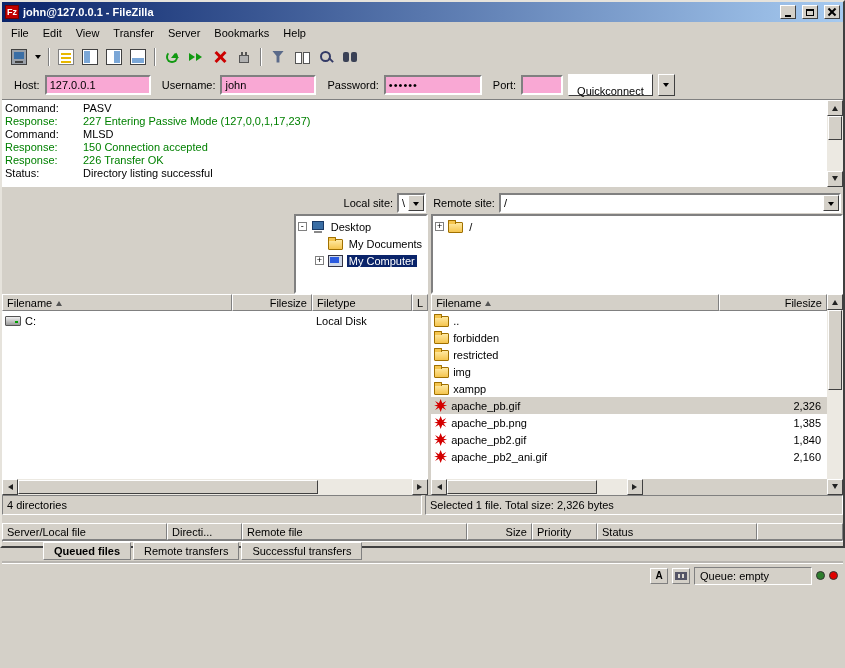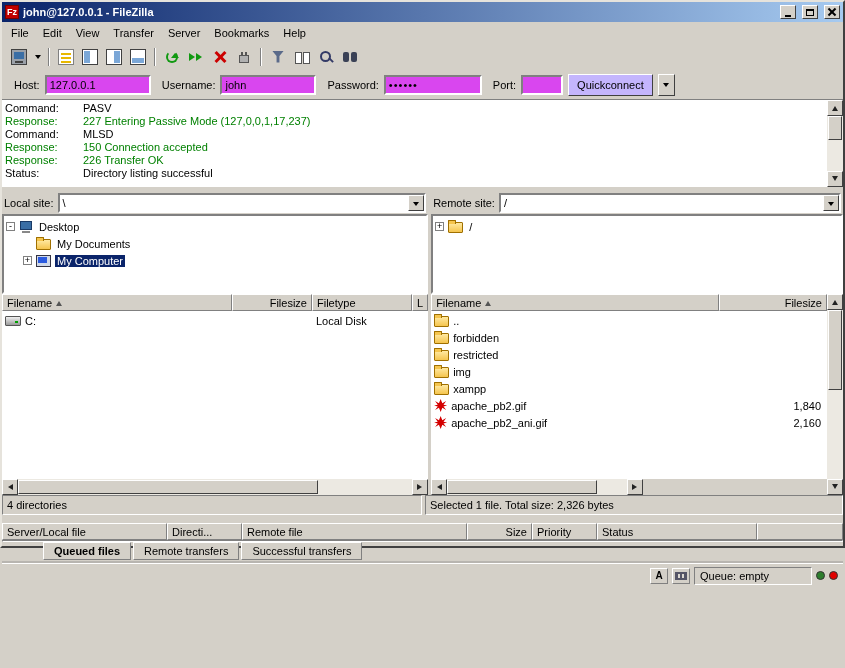--- a/index.html
+++ b/index.html
@@ -59,23 +59,23 @@
   .ic-find::before { content:""; position:absolute; left:2px; top:2px; width:7px; height:7px; border:2px solid #333a66; border-radius:50%; }
   .ic-find::after { content:""; position:absolute; left:10px; top:10px; width:6px; height:2px; background:#333a66; transform:rotate(45deg); }
   .ic-compare::before,.ic-compare::after { content:""; position:absolute; top:3px; width:5px; height:10px; background:#fff; border:1px solid #555; }
   .ic-compare::before { left:1px; } .ic-compare::after { left:9px; }
   .ic-sync::before,.ic-sync::after { content:""; position:absolute; top:3px; width:6px; height:10px; background:#3a4156; border-radius:2px; }
   .ic-sync::before { left:1px; } .ic-sync::after { left:9px; }
 
   
   .quickbar { flex:0 0 29px; display:flex; align-items:center; padding:0 6px; gap:5px; }
   .quickbar label { margin-left:6px; white-space:nowrap; }
-  .field { height:20px; border:2px solid; border-color:#808080 #fff #fff #808080; background:#d946ef; font:inherit; padding:1px 3px; }
+  .field { height:20px; border:2px solid; border-color:#808080 #fff #fff #808080; background:#f9a8d4; font:inherit; padding:1px 3px; }
   .f-host { width:106px; } .f-user { width:96px; } .f-pass { width:98px; letter-spacing:1px; } .f-port { width:42px; }
-  .qc-btn { height:22px; border:1px solid; border-color:#fff #404040 #404040 #fff; background:#c4b5fd; font:inherit; padding:4px 8px; }
+  .qc-btn { height:22px; border:1px solid; border-color:#fff #404040 #404040 #fff; background:#ffffff; font:inherit; padding:10px 8px; }
   .qc-drop { height:22px; width:17px; border:1px solid; border-color:#fff #404040 #404040 #fff; background:#d4d0c8;
     display:flex; align-items:center; justify-content:center; }
 
   
   .logwrap { flex:0 0 88px; display:flex; background:#fff; border-top:1px solid #808080; }
   .log { flex:1; padding:2px 3px; overflow:hidden; }
   .log-line { display:flex; height:13px; line-height:13px; white-space:nowrap; }
   .log-label { width:78px; flex:0 0 auto; }
 
   
@@ -89,21 +89,21 @@
   .tri-up { width:0;height:0;border:3px solid transparent;border-bottom:5px solid #222;margin-bottom:2px; }
   .tri-down { width:0;height:0;border:3px solid transparent;border-top:5px solid #222;margin-top:2px; }
   .tri-left { width:0;height:0;border:3px solid transparent;border-right:5px solid #222;margin-right:2px; }
   .tri-right { width:0;height:0;border:3px solid transparent;border-left:5px solid #222;margin-left:2px; }
 
   .split-h { flex:0 0 5px; } .split-h2 { flex:0 0 8px; }
 
   
   .panes { flex:0 0 303px; display:flex; }
   .pane { display:flex; flex-direction:column; }
-  .pane.left { flex:0 0 420px; }
+  .pane.left { flex:0 0 420px;align-items:flex-end; }
   .pane-gap { flex:0 0 3px; }
   .pane.right { flex:1; min-width:0; }
   .site-row { flex:0 0 22px; display:flex; align-items:center; gap:4px; padding:1px 2px; }
   .combo { flex:1; height:20px; background:#fff; border:2px solid; border-color:#808080 #fff #fff #808080;
     display:flex; align-items:center; }
   .combo-value { flex:1; padding:0 3px; overflow:hidden; white-space:nowrap; }
   .combo-btn { width:16px; height:16px; margin-right:0; background:#d4d0c8; border:1px solid; border-color:#fff #404040 #404040 #fff;
     display:flex; align-items:center; justify-content:center; }
 
   .tree { flex:0 0 80px; background:#fff; border:2px solid; border-color:#808080 #fff #fff #808080; padding:2px; overflow:hidden; }
@@ -441,20 +441,34 @@
                 </span>
               <span class="fc size"></span>
             </div>
             <div class="frow">
               <span class="fc name">
                   <span class="ic-folder"></span>
                   <span>xampp</span>
                 </span>
               <span class="fc size"></span>
             </div>
+            <div class="frow sel">
+              <span class="fc name">
+                  <span class="ic-star"></span>
+                  <span>apache_pb.gif</span>
+                </span>
+              <span class="fc size">2,326</span>
+            </div>
+            <div class="frow">
+              <span class="fc name">
+                  <span class="ic-star"></span>
+                  <span>apache_pb.png</span>
+                </span>
+              <span class="fc size">1,385</span>
+            </div>
             <div class="frow">
               <span class="fc name">
                   <span class="ic-star"></span>
                   <span>apache_pb2.gif</span>
                 </span>
               <span class="fc size">1,840</span>
             </div>
             <div class="frow">
               <span class="fc name">
                   <span class="ic-star"></span>

